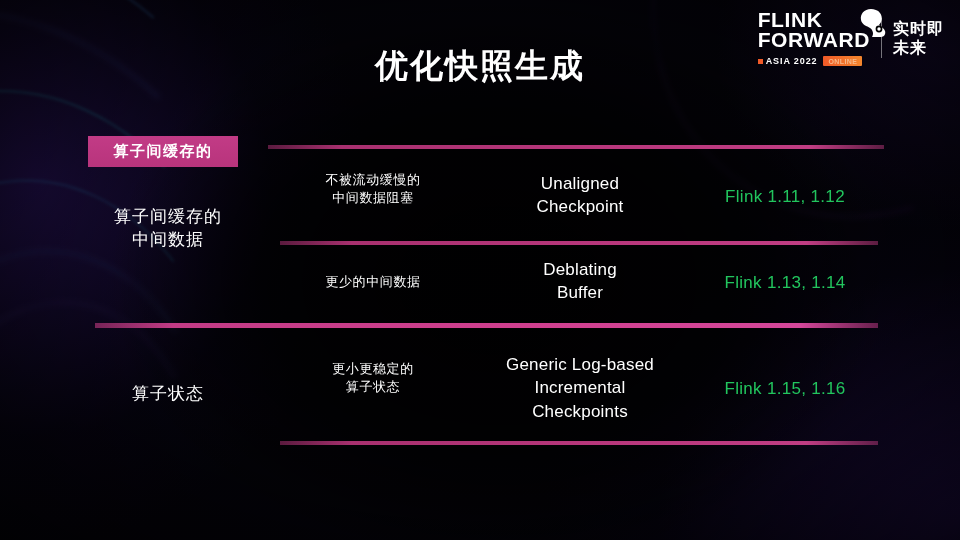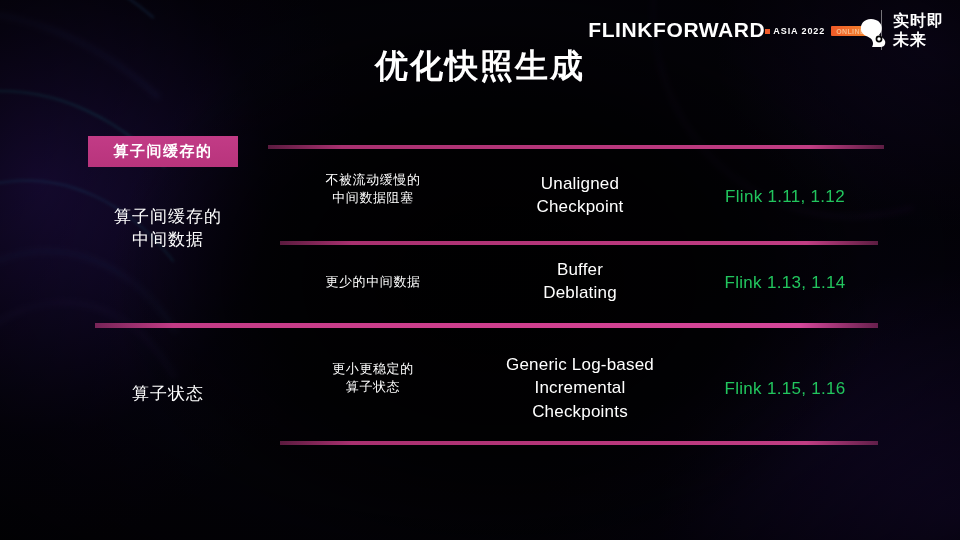--- a/index.html
+++ b/index.html
@@ -74,21 +74,21 @@
     position: absolute;
     top: 10px;
     right: 16px;
     display: flex;
     align-items: center;
     gap: 11px;
     z-index: 6;
   }
   .logo-left {
     display: flex;
-    flex-direction: row;
+    flex-direction: column;
     align-items: flex-start;
     position: relative;
   }
   .logo-word {
     color: #ffffff;
     font-weight: 700;
     font-size: 21px;
     letter-spacing: 0.6px;
     line-height: 20px;
   }
@@ -311,22 +311,22 @@
     <div class="cell col-en c-en-1">
       <div>Unaligned</div>
       <div>Checkpoint</div>
     </div>
     <div class="cell col-ver c-ver-1">Flink 1.11, 1.12</div>
 
     <div class="cell col-cn c-cn-2">
       <div>更少的中间数据</div>
     </div>
     <div class="cell col-en c-en-2">
+      <div>Deblating</div>
       <div>Buffer</div>
-      <div>Deblating</div>
     </div>
     <div class="cell col-ver c-ver-2">Flink 1.13, 1.14</div>
 
     <div class="cell col-label c-label-2">
       <div>算子状态</div>
     </div>
 
     <div class="cell col-cn c-cn-3">
       <div>更小更稳定的</div>
       <div>算子状态</div>

